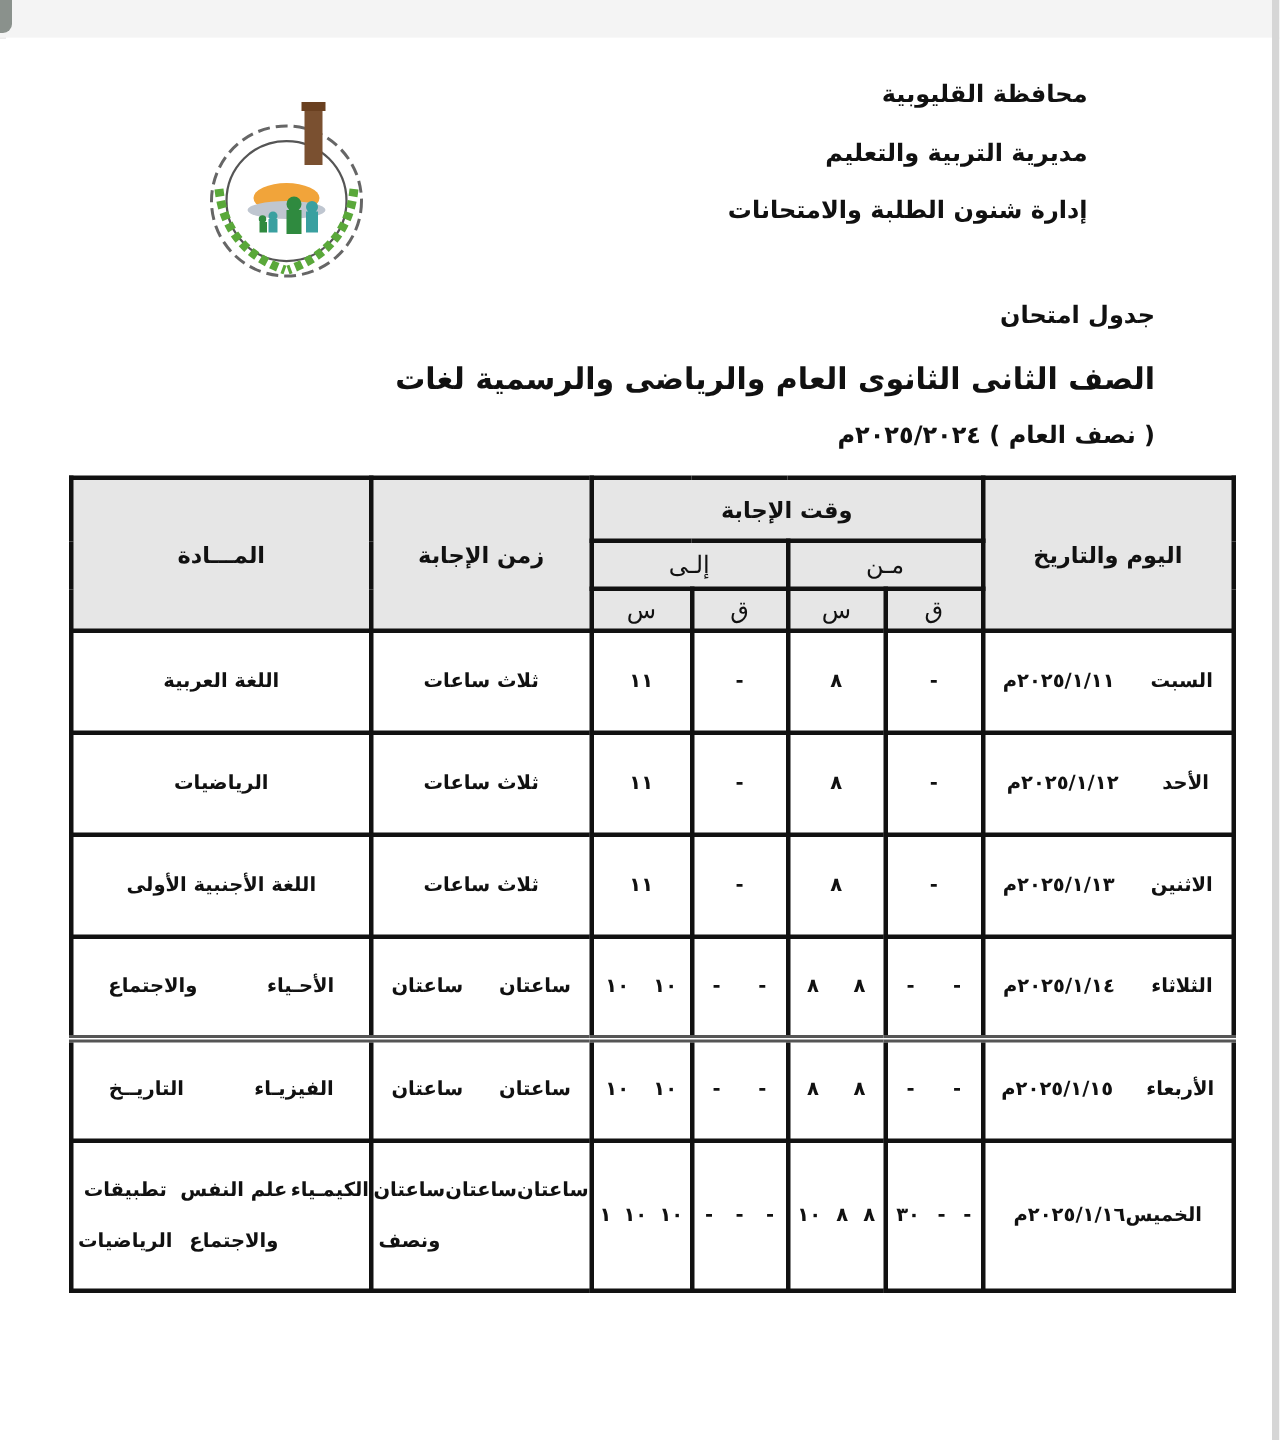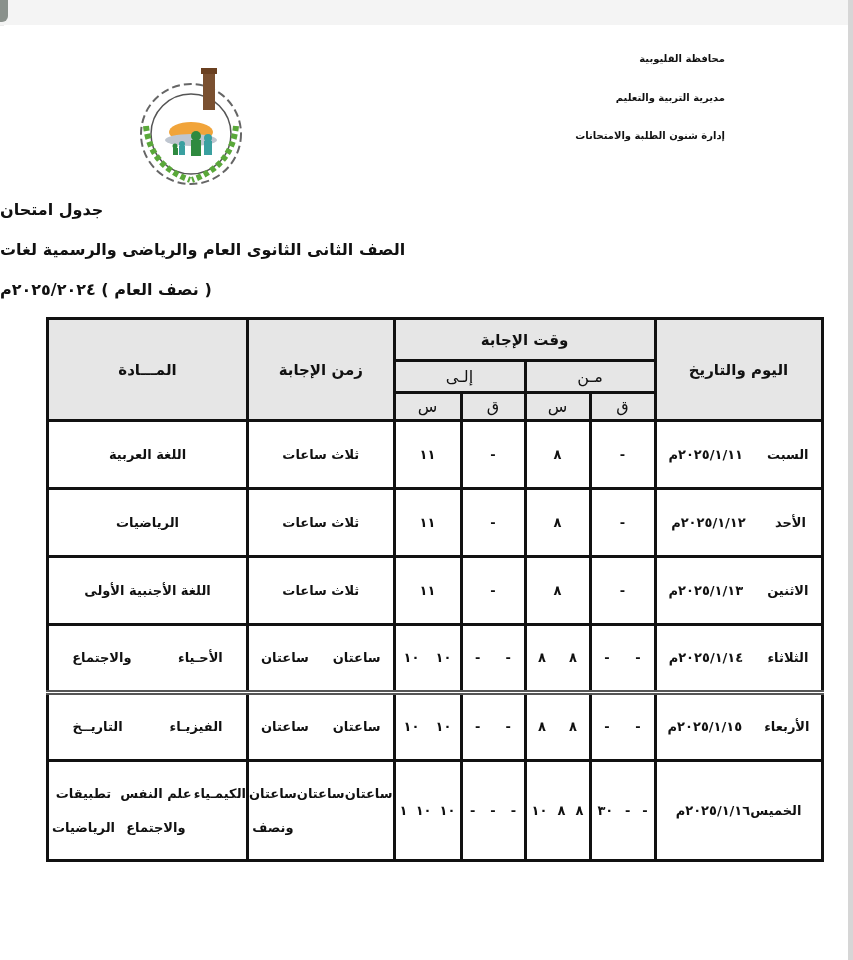--- a/index.html
+++ b/index.html
@@ -2,26 +2,26 @@
 <html><head>
 <meta charset="utf-8">
 <style>
   html, body { margin:0; padding:0; }
   body { width:853px; height:960px; background:#ffffff; position:relative; overflow:hidden;
          font-family:"DejaVu Sans","Liberation Sans",sans-serif; color:#111; }
   .topbar { position:absolute; left:0; top:0; width:853px; height:25px; background:#f4f4f4; border-bottom:1px solid #ececec; }
   .corner-tab { position:absolute; left:0; top:0; width:8px; height:22px; background:#8a918c; border-radius:0 0 6px 0; }
   .scrollbar { position:absolute; right:0; top:0; width:5px; height:960px; background:#d6d6d6; }
   .page { position:absolute; left:4px; top:25px; width:844px; height:935px; background:#fff; }
-  .org { position:absolute; right:128px; font-weight:bold; font-size:10px; direction:rtl; text-align:center; white-space:nowrap; }
+  .org { position:absolute; right:128px; font-weight:bold; font-size:16px; direction:rtl; text-align:center; white-space:nowrap; }
   .org1 { top:53px; } .org2 { top:92px;margin-left:46px; } .org3 { top:130px;margin-left:36px; }
   .logo { position:absolute; left:132px; top:66px; width:118px; height:122px; }
-  .title { position:absolute; left:0; width:770px; text-align:left; font-weight:bold; direction:rtl; white-space:nowrap; }
+  .title { position:absolute; left:0; width:770px; text-align:right; font-weight:bold; direction:rtl; white-space:nowrap; }
   .t1 { top:200px; font-size:16px; }
-  .t2 { top:240px; font-size:16px; }
+  .t2 { top:240px; font-size:20px; }
   .t3 { top:280px; font-size:16px; }
   table.sched { position:absolute; left:46px; top:317px; border-collapse:collapse; direction:rtl; table-layout:fixed; }
   table.sched td, table.sched th { border:3px solid #111; text-align:center; padding:0; font-size:13px; font-weight:bold; }
   table.sched th { background:#e6e6e6; font-size:15px; }
   table.sched th.light { font-weight:normal; font-size:16px; }
   .cell-lines { display:flex; justify-content:space-around; height:100%; }
   .cell-lines span { display:block; line-height:34px; }
   .dbl td { border-bottom:5px double #555 !important; }
 </style>
 </head>

